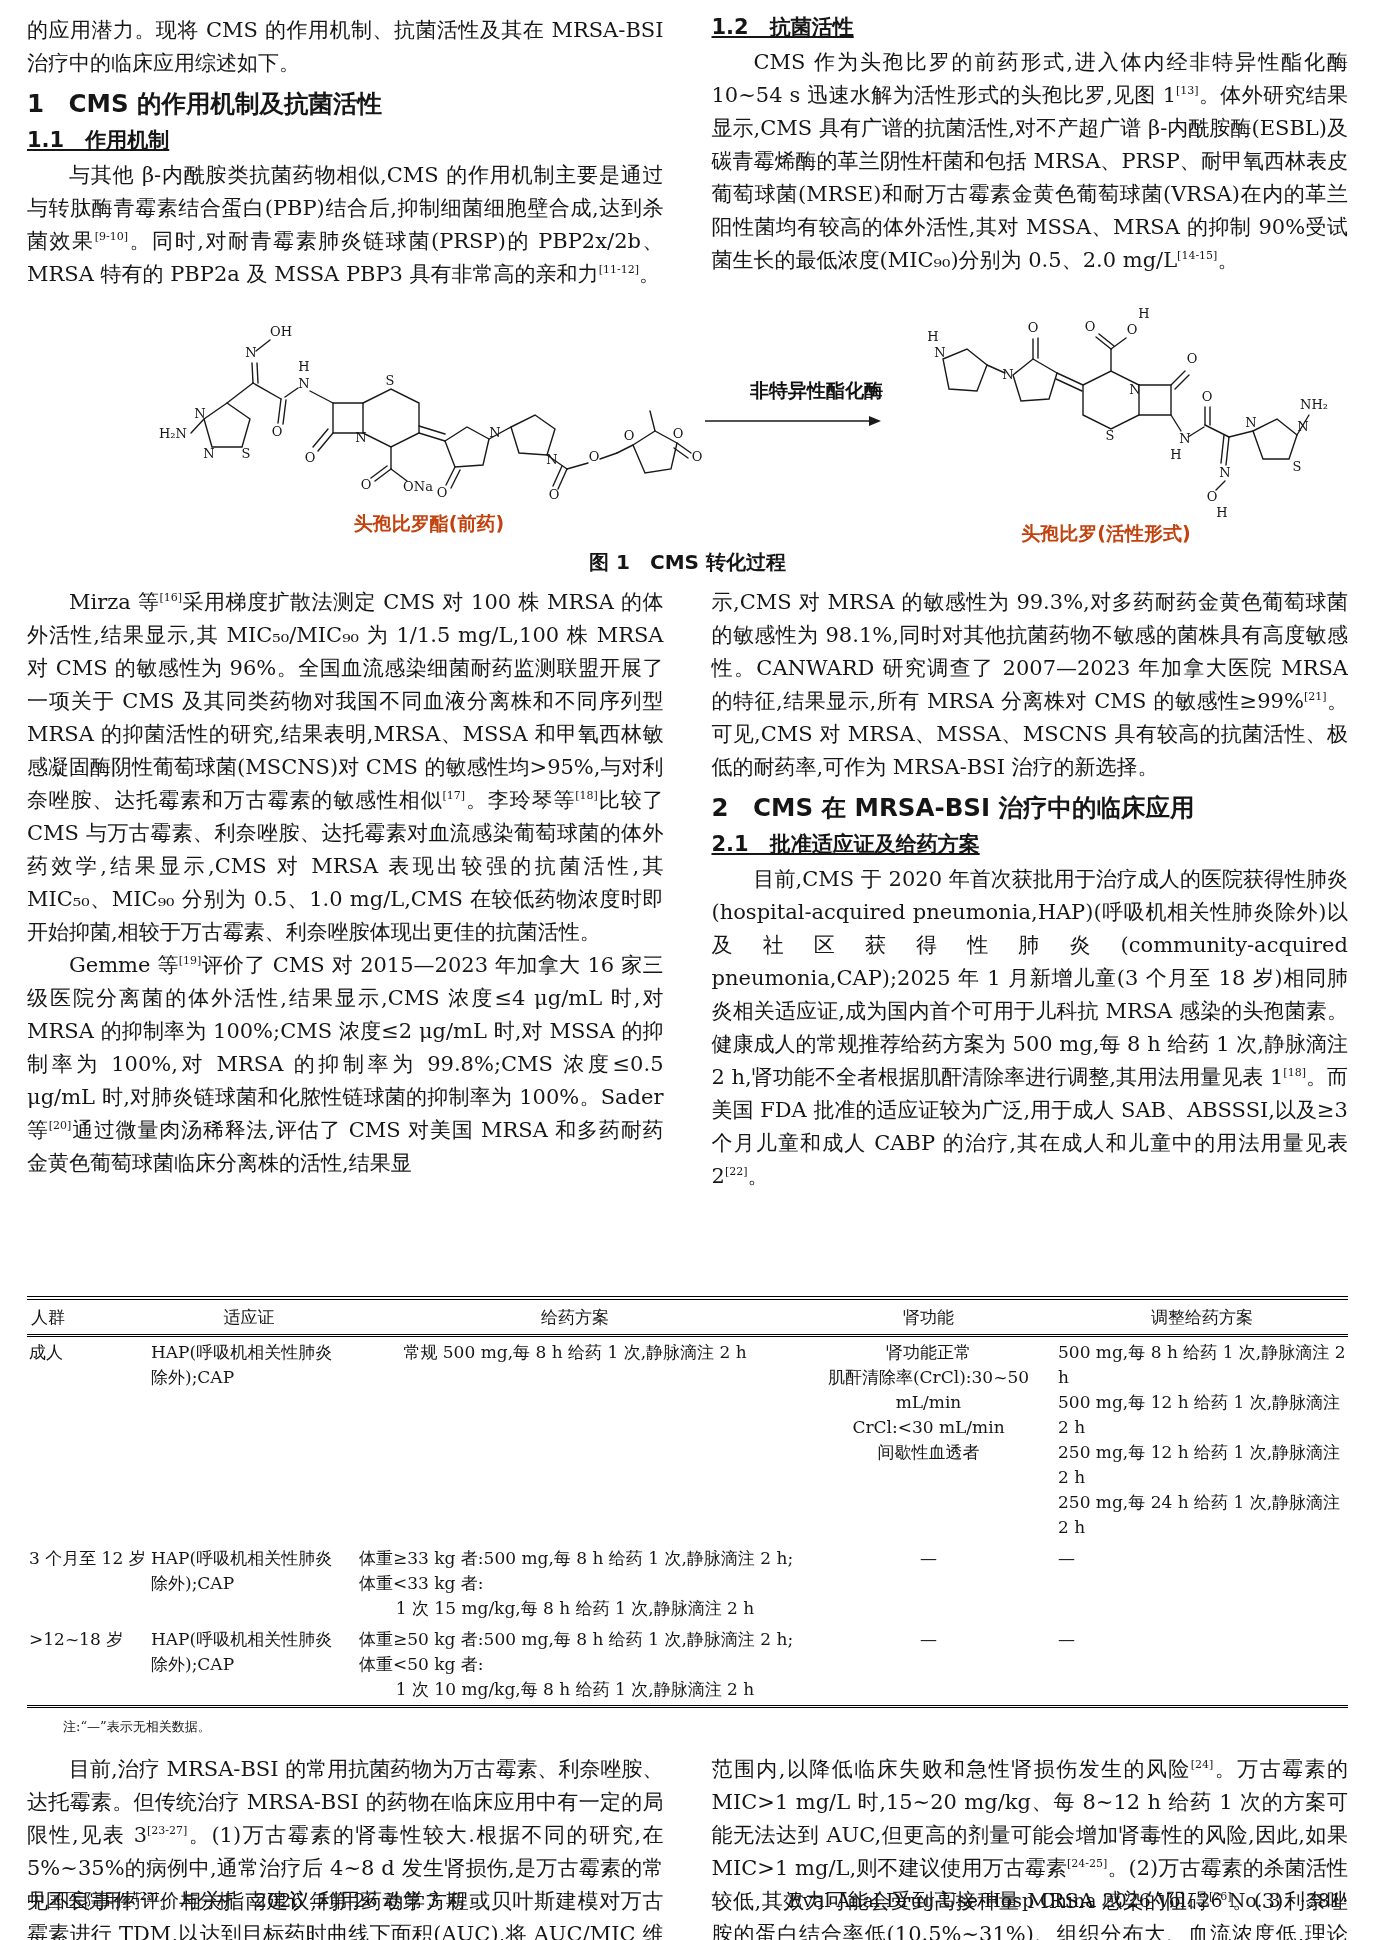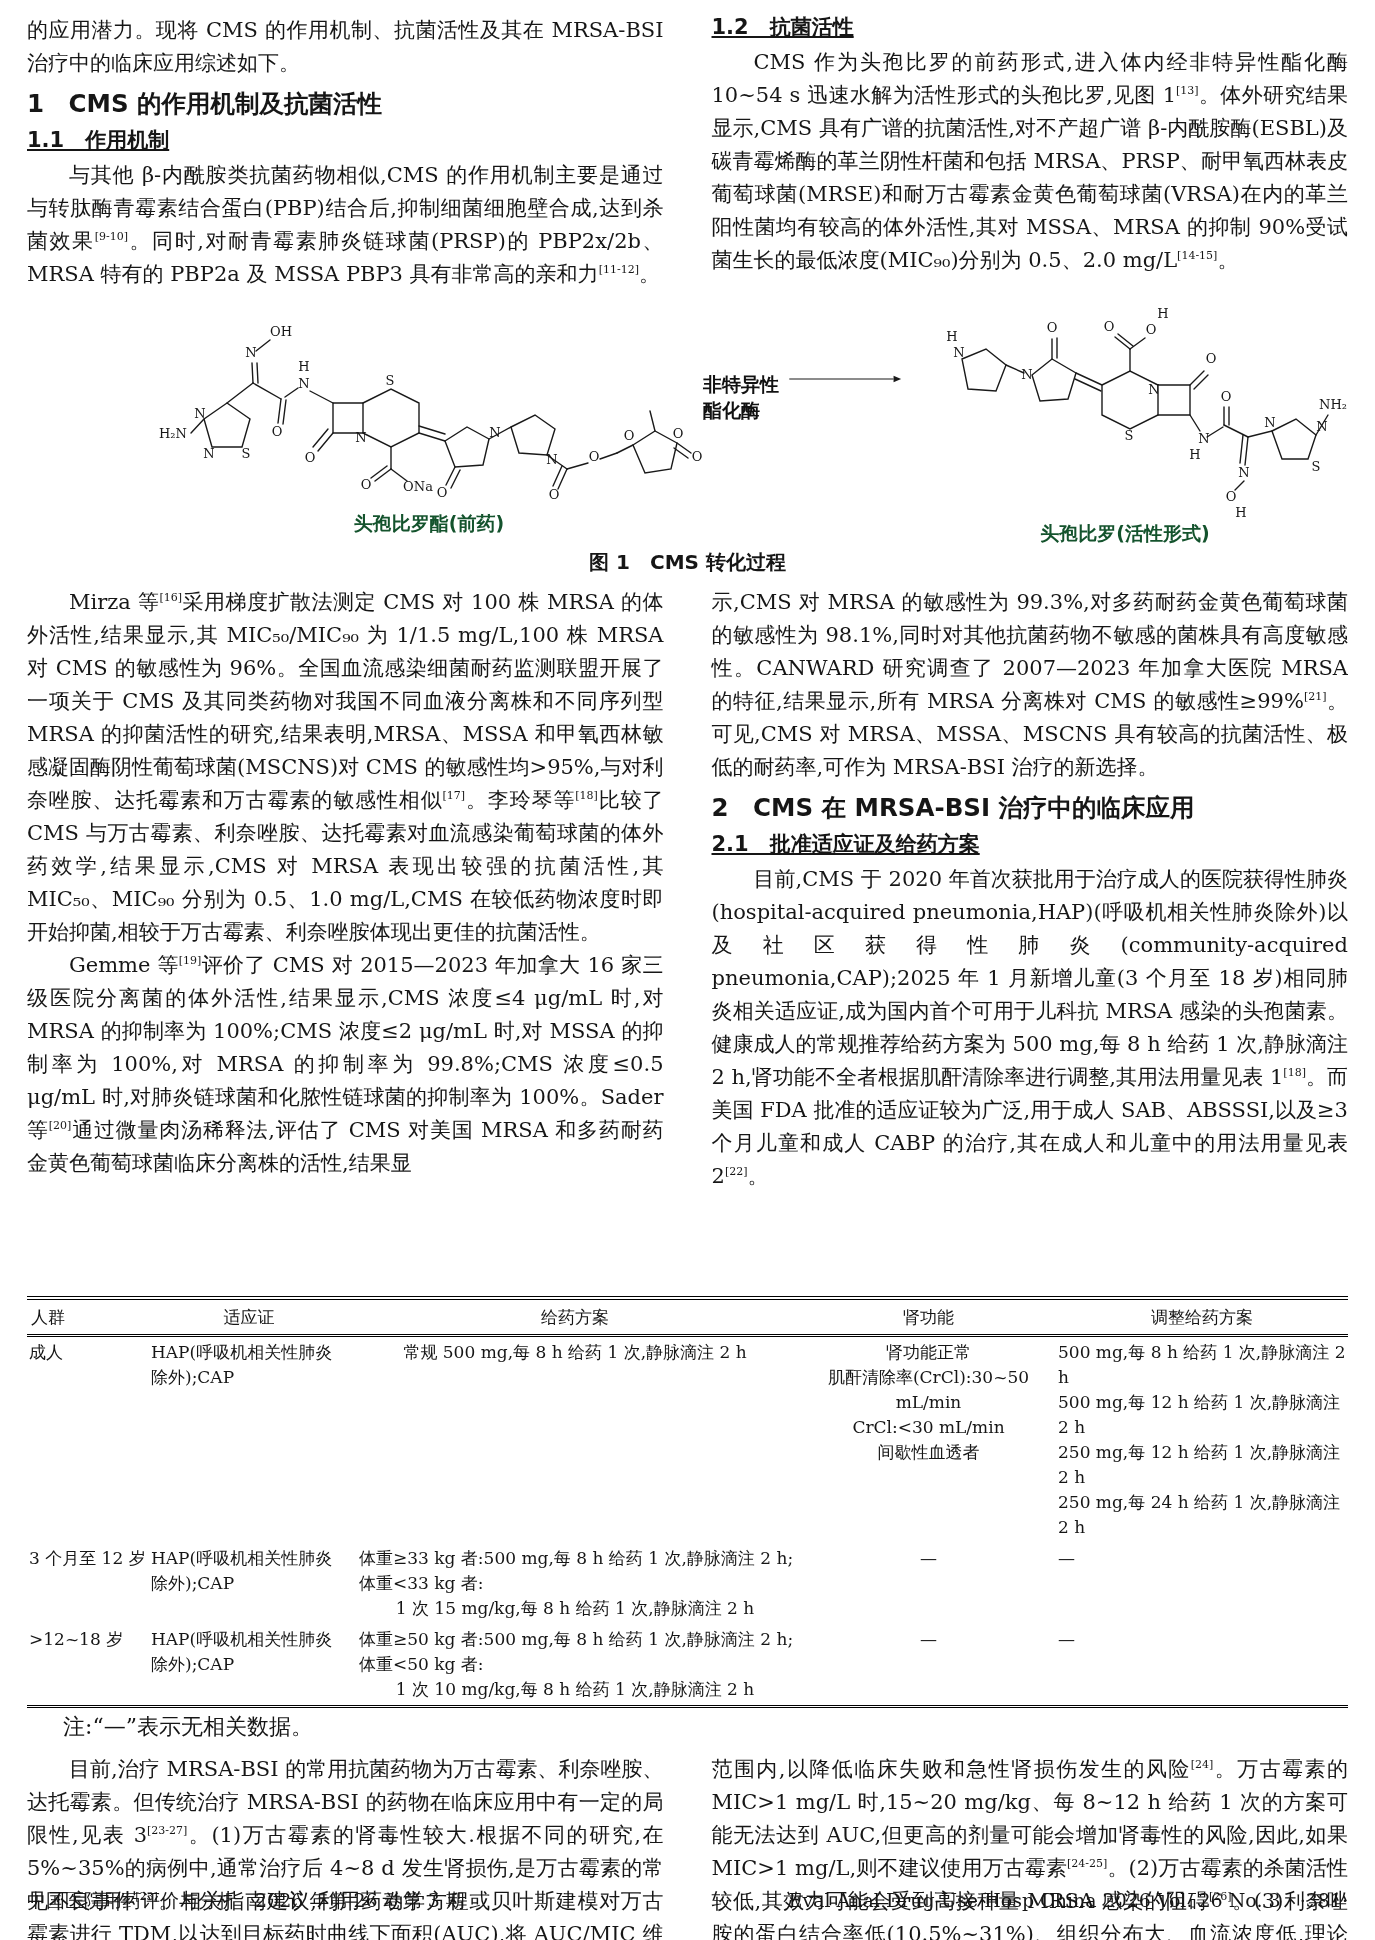--- a/index.html
+++ b/index.html
@@ -42,23 +42,23 @@
   
   .figure{margin:4px 0 10px 0;}
   .fig-row{
     display:flex;align-items:center;justify-content:space-between;
     padding:0 55px 0 128px;height:208px;
   }
   .mol{display:flex;flex-direction:column;align-items:center;}
   .mol svg{display:block;}
   .mol-label{
     font-family:"DejaVu Sans","Liberation Sans",sans-serif;
-    font-weight:600;font-size:19px;margin-top:0px;color:#14532d;
-  }
-  .arrow-block{display:flex;flex-direction:row;align-items:flex-start;margin-top:-38px;}
+    font-weight:600;font-size:19px;margin-top:0px;color:#c2410c;
+  }
+  .arrow-block{display:flex;flex-direction:column;align-items:flex-end;margin-top:-38px;}
   .arrow-label{
     font-family:"DejaVu Sans","Liberation Sans",sans-serif;
     font-weight:600;font-size:19px;margin-bottom:10px;color:#111;
   }
   .fig-caption{
     text-align:center;
     font-family:"DejaVu Sans","Liberation Sans",sans-serif;
     font-weight:700;font-size:20px;margin-top:23px;
   }
   svg text{font-family:"DejaVu Serif","Liberation Serif",serif;fill:#161616;}
@@ -81,21 +81,21 @@
   }
   table.tbl th.pop{text-align:left;padding-left:4px;}
   table.tbl td{vertical-align:top;padding:3px 2px;line-height:25px;}
   td.c-pop{text-align:left;padding-left:4px;}
   td.c-ind{text-align:left;padding-right:14px;}
   td.c-reg{text-align:center;}
   td.c-reg .l1{text-align:left;padding-left:8px;}
   td.c-reg .l2{text-align:center;}
   td.c-renal{text-align:center;}
   td.c-adj{}
-  .tbl-note{font-size:22px;line-height:24px;margin:7px 0 0 36px;}
+  .tbl-note{font-size:13px;line-height:24px;margin:7px 0 0 36px;}
   
   .footer{
     position:absolute;left:27px;right:27px;bottom:26px;
     display:flex;justify-content:space-between;
     font-size:19px;
   }
 </style>
 </head>
 <body>
 

